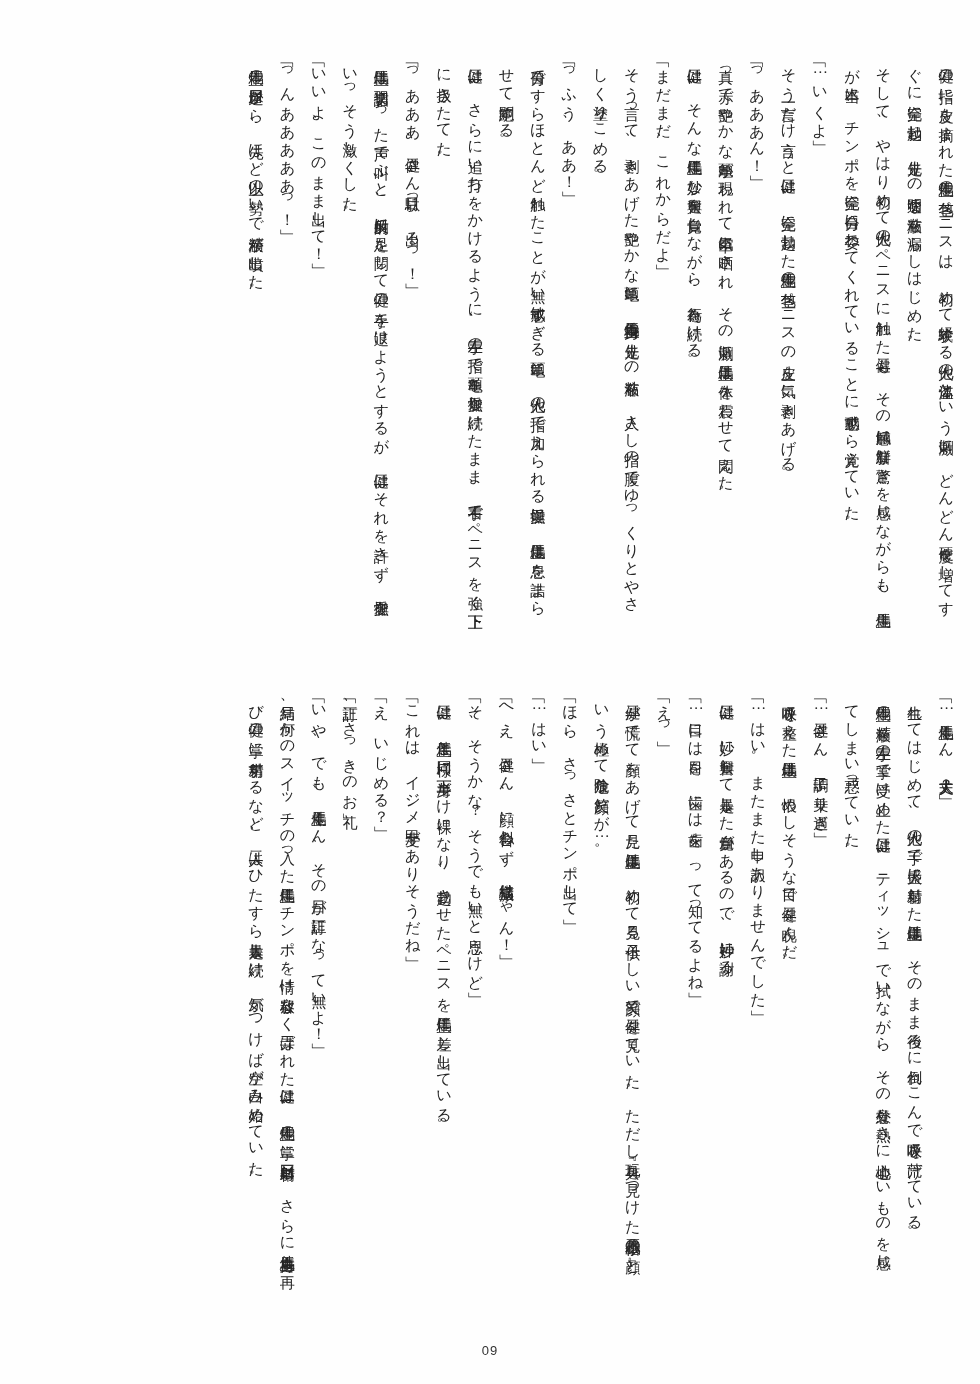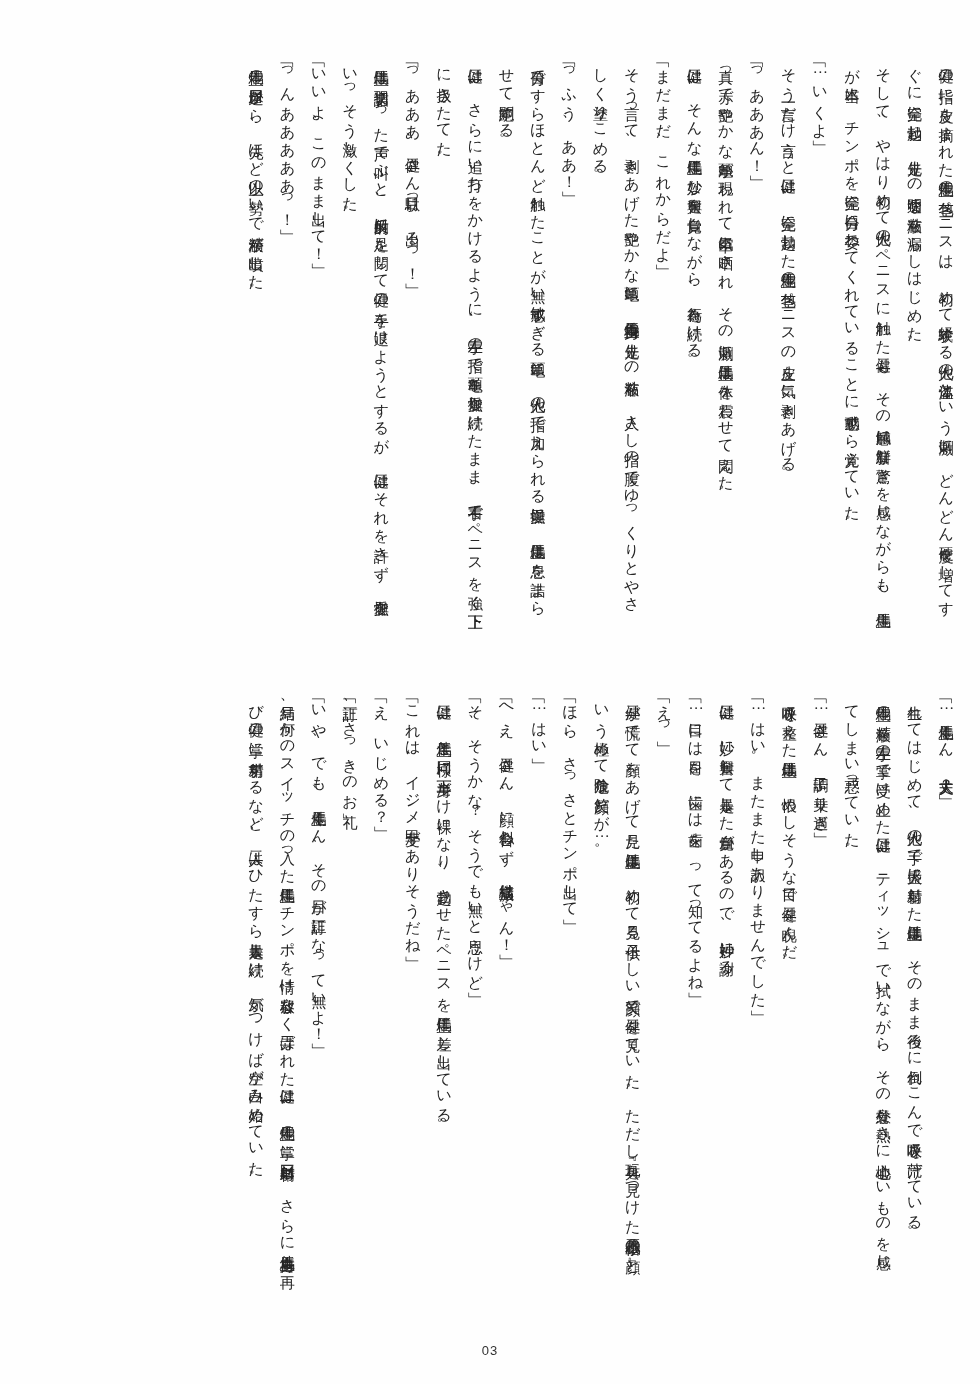--- a/index.html
+++ b/index.html
@@ -119,15 +119,15 @@
       <p>「へえ、健二さん、顔に似合わず、結構立派じゃん！」</p>
       <p>「そ、そうかな?そうでも無いと思うけど」</p>
       <p>健二は、佳主馬と同様に下半身だけ裸になり、勃起させたペニスを佳主馬に差し出している。</p>
       <p>「これは、イジメ甲斐がありそうだね」</p>
       <p>「え、いじめる？」</p>
       <p>「訂正、さっきのお礼」</p>
       <p>「いや、でも、佳主馬くん、その目が訂正になって無いよ！」</p>
       <p>結局、何かのスイッチの入った佳主馬にチンポを情け容赦なく弄ばれた健二は、佳主馬の掌に三回射精し、さらに佳主馬自身も再び健二の掌に射精するなど、二人はひたすら大暴走し続け、気がつけば空が白み始めていた。</p>
     </div>
 
-  <div class="page-number">03</div>
+  <div class="page-number">09</div>
 
 </div>
 
 </body></html>

